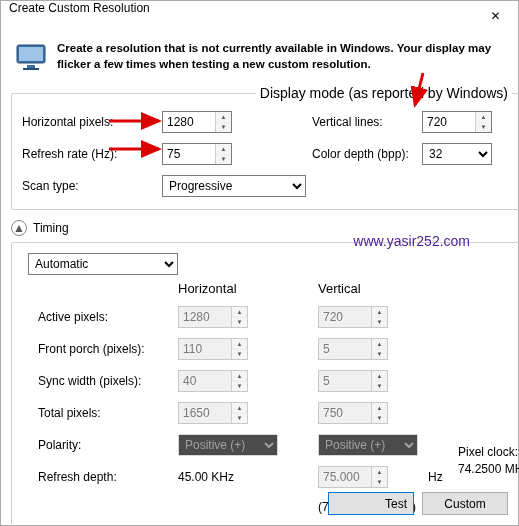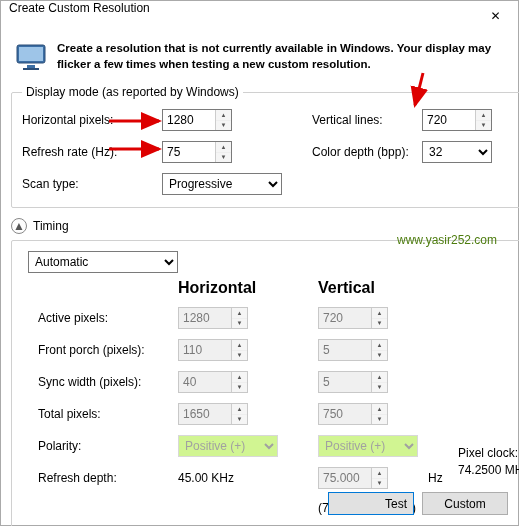--- a/index.html
+++ b/index.html
@@ -6,43 +6,43 @@
   body { margin: 0; background: #fff; color: #000; }
   .window { width: 519px; height: 526px; border: 1px solid #aaa; position: relative; background: #fff; }
   .titlebar { display: flex; align-items: flex-start; justify-content: space-between; height: 30px; padding: 0 0 0 8px; }
   .titlebar .title { font-size: 12px; }
   .closebtn { width: 45px; height: 30px; display: flex; align-items: center; justify-content: center; font-size: 14px; cursor: default; }
   .content { padding: 4px 10px 10px 10px; }
   .intro { display: flex; gap: 10px; padding: 6px 4px 12px 4px; }
   .intro .monicon { width: 32px; height: 32px; flex: 0 0 32px; }
   .intro .text { font-size: 11.5px; line-height: 1.35; font-weight: bold; }
   fieldset.group { border: 1px solid #d0d0d0; border-radius: 2px; padding: 10px 10px 12px 10px; margin: 0 0 10px 0; position: relative; }
-  fieldset.group legend { font-size: 12px; padding: 0 4px; }
+  fieldset.group legend { font-size: 14px; padding: 0 4px; text-align: right; }
   .grid1 { display: grid; grid-template-columns: 140px 100px 50px 110px 90px; row-gap: 10px; align-items: center; }
   .label { font-size: 12px; }
   .spin { display: flex; width: 70px; height: 22px; border: 1px solid #7a7a7a; background: #fff; }
   .spin input { flex: 1; border: 0; padding: 0 4px; width: 40px; outline: none; font-size: 12px; }
   .spin .btns { display: flex; flex-direction: column; width: 16px; border-left: 1px solid #ccc; }
   .spin .btns div { flex: 1; display: flex; align-items: center; justify-content: center; font-size: 6px; color: #555; cursor: default; border-bottom: 1px solid #eee; background: #f5f5f5; }
   .spin .btns div:last-child { border-bottom: 0; }
   .spin.disabled { background: #f0f0f0; border-color: #c8c8c8; }
   .spin.disabled input { background: #f0f0f0; color: #7a7a7a; }
   select.combo { height: 22px; border: 1px solid #7a7a7a; background: #fff; padding: 0 2px; }
-  select.combo:disabled { background: #bef264; color: #7a7a7a; border-color: #c8c8c8; }
+  select.combo:disabled { background: #000000; color: #7a7a7a; border-color: #c8c8c8; }
   .row { display: flex; align-items: center; gap: 6px; margin-top: 8px; }
   .collapse { width: 16px; height: 16px; border: 1px solid #888; border-radius: 50%; display: inline-flex; align-items: center; justify-content: center; font-size: 8px; color: #555; background: #fdfdfd; }
   .stdrow { display: flex; align-items: center; gap: 20px; padding: 6px 6px 2px 6px; }
   .timinggrid { display: grid; grid-template-columns: 140px 110px 30px 110px 30px 100px; row-gap: 10px; align-items: center; padding: 4px 6px 0 16px; }
-  .colhead { font-size: 16px; font-weight: bold; }
+  .colhead { font-size: 13px; }
   .pcwrap { font-size: 12px; line-height: 1.4; }
   .rangehint { grid-column: 4 / 6; font-size: 12px; padding-top: 2px; }
   .footer { position: absolute; bottom: 10px; right: 10px; display: flex; gap: 8px; }
   button.btn { width: 86px; height: 23px; border: 1px solid #adadad; background: #e1e1e1; cursor: default; }
   button.btn.default { border-color: #0078d7; text-align: right; }
-  .watermark { position: absolute; right: 21px; top: 232px; color: #4d7c0f; font-size: 12px; }
+  .watermark { position: absolute; right: 48px; top: 232px; color: #4c1d95; font-size: 14px; }
   
   .arrow { position: absolute; pointer-events: none; }
   .arrow svg { overflow: visible; }
 </style>
 </head>
 <body>
 
 <div class="window">
 
   <div class="titlebar">
@@ -99,21 +99,21 @@
                 <div>▲</div>
                 <div>▼</div>
               </div>
             </div>
           </div>
         <div></div>
         <div class="label">Color depth (bpp):</div>
         <div><select class="combo" style="width:70px"><option>32</option></select></div>
 
         <div class="label">Scan type:</div>
-        <div style="grid-column:2/4"><select class="combo" style="width:120px"><option>Progressive</option></select></div>
+        <div style="grid-column:2/4"><select class="combo" style="width:144px"><option>Progressive</option></select></div>
       </div>
     </fieldset>
 
     <div class="row">
       <span class="collapse">
           <span>▲</span>
         </span>
       <span>Timing</span>
     </div>
 

